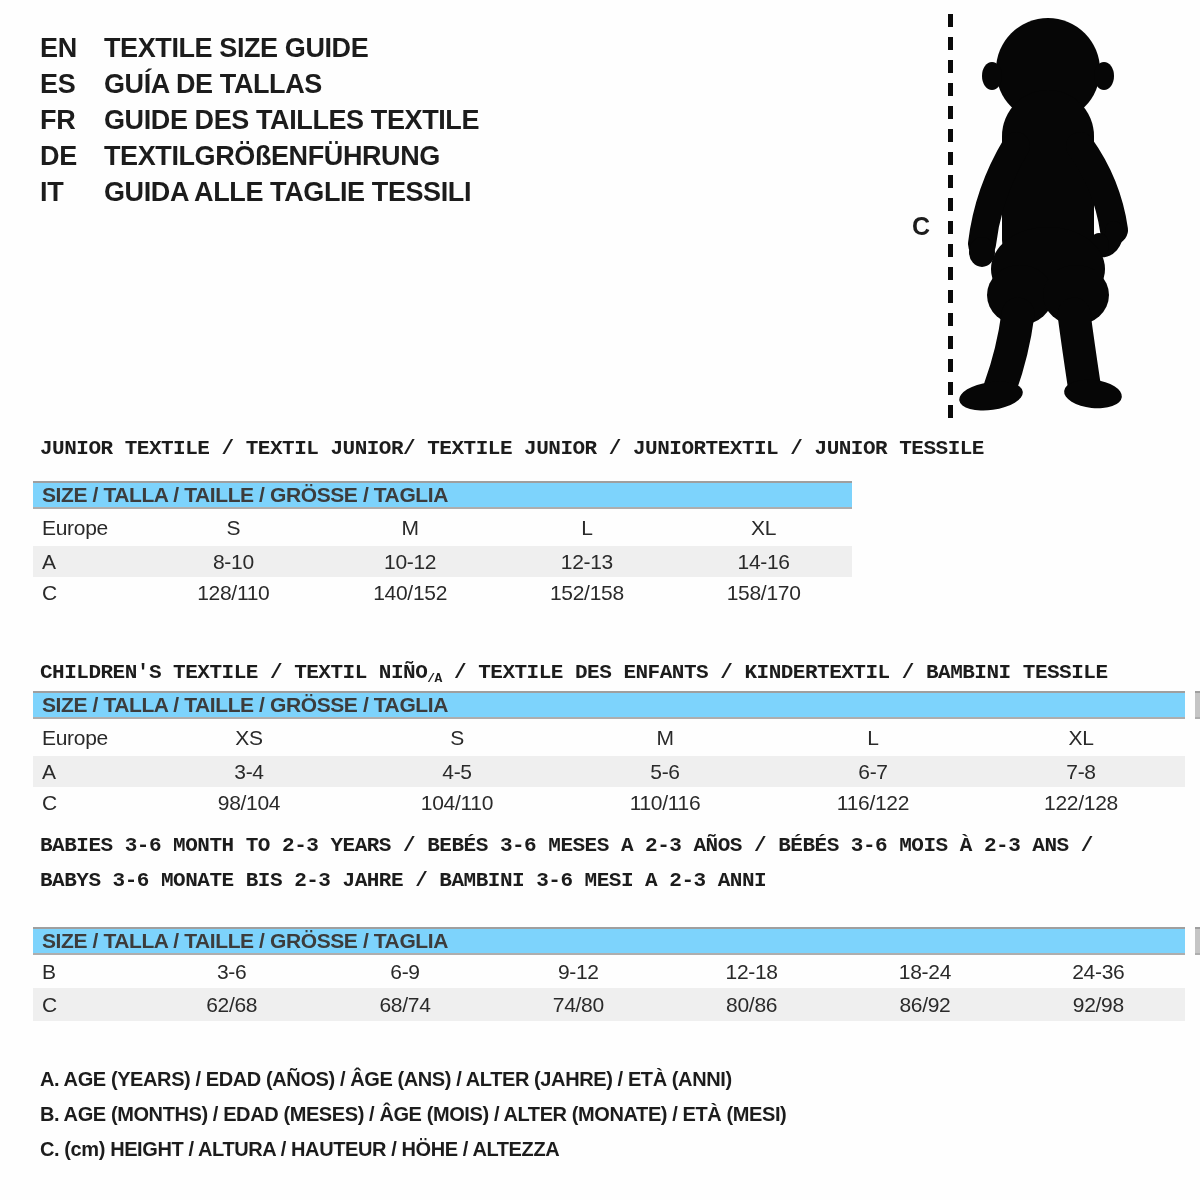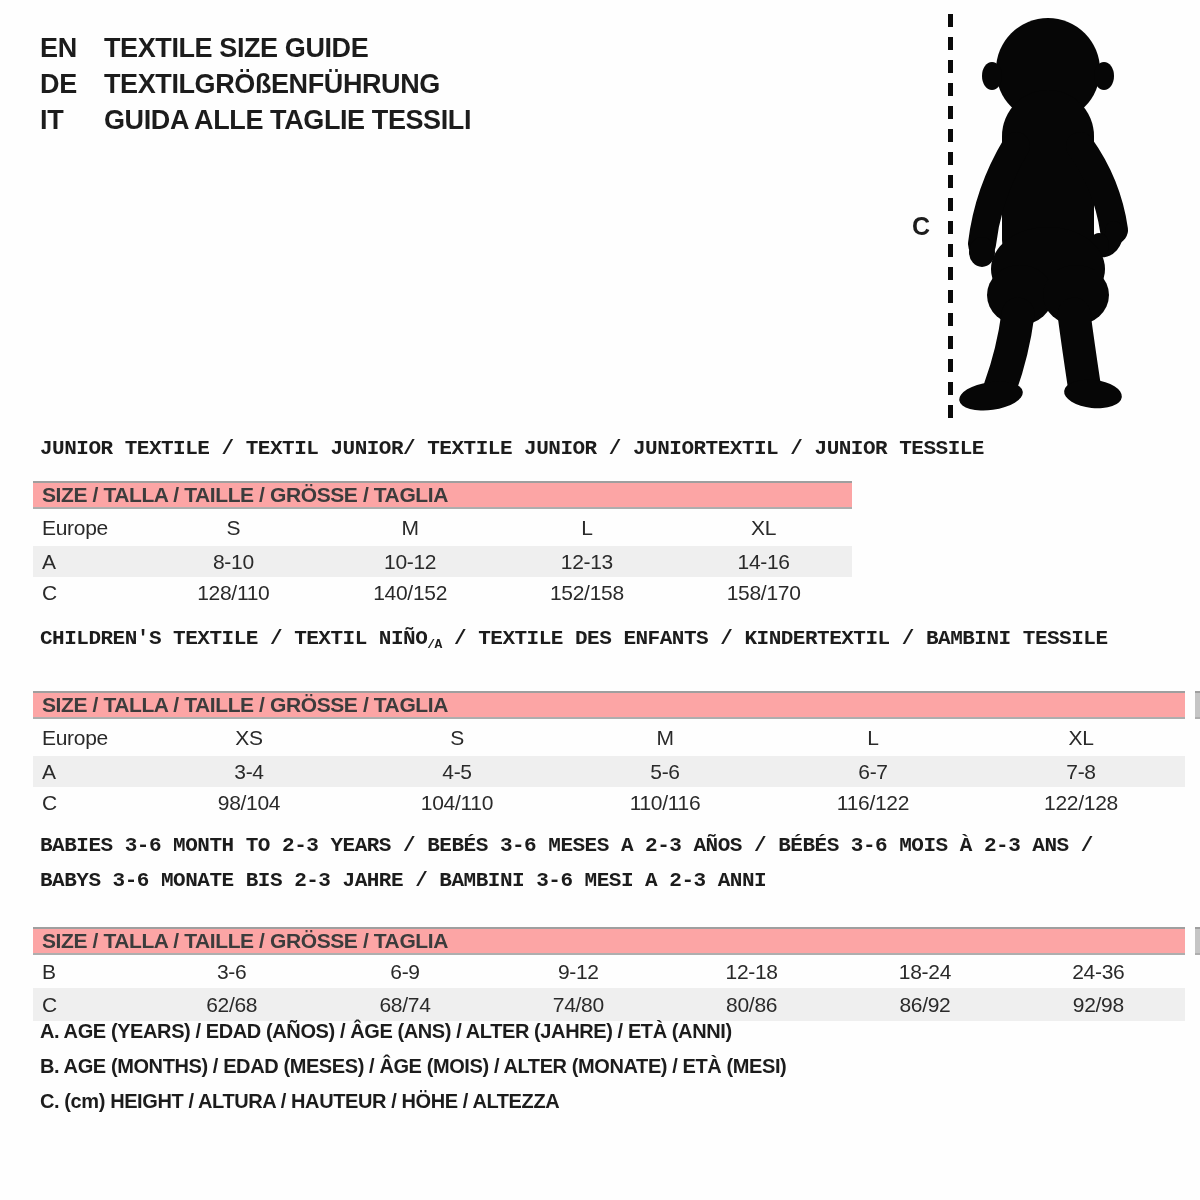--- a/index.html
+++ b/index.html
@@ -23,60 +23,68 @@
   .figure-label { position:absolute; left:912px; top:212px; font-weight:700; font-size:25px; }
   .baby-svg { position:absolute; left:958px; top:14px; width:184px; height:402px; }
 
   
   .sec-heading {
     position:absolute; left:40px; font-size:21px; font-weight:700;
     letter-spacing:-0.5px; white-space:nowrap;font-family:Liberation Mono, monospace;
   }
   .sub { font-size:13px; vertical-align:-4px; }
   .heading-junior   { top:437px; }
-  .heading-children { top:627px; }
+  .heading-children { top:661px; }
   .heading-babies   { top:828px; line-height:35px; }
 
   .size-table { position:absolute; left:33px; }
   .table-junior   { top:481px; width:819px; }
   .table-children { top:691px; width:1152px; }
   .table-babies   { top:927px; width:1152px; }
 
   .size-bar {
-    height:28px; background:#fca5a5; border-top:2px solid #9f9f9f; border-bottom:2px solid #aeaeae;
+    height:28px; background:#7dd3fc; border-top:2px solid #9f9f9f; border-bottom:2px solid #aeaeae;
     padding-left:9px; font-size:21px; font-weight:700; line-height:23px; color:#3c3c3c;
     letter-spacing:-0.4px; white-space:nowrap; overflow:hidden;
   }
   .trow { display:flex; align-items:center; font-size:21px; letter-spacing:-0.3px; color:#2a2a2a; }
   .trow.head { height:37px; }
   .trow.data { height:31px; }
   .trow.shaded { background:#efefef; }
   .cell { flex:1; text-align:center; }
   .cell.label { flex:none; width:112px; padding-left:9px; text-align:left; }
 
   .sliver-bar {
     position:absolute; left:1195px; width:5px; height:28px;
     background:#c5c5c5; border-top:2px solid #9f9f9f; border-bottom:2px solid #aeaeae;
   }
   .sliver-children { top:691px; }
   .sliver-babies   { top:927px; }
 
   
-  .footnotes { position:absolute; left:40px; top:1020px; }
+  .footnotes { position:absolute; left:40px; top:1068px; }
   .footnote { height:35px; font-weight:700; font-size:20px; letter-spacing:-0.4px; white-space:nowrap; }
 </style>
 </head>
 <body>
 
 <div class="page">
 
   <div class="lang-list">
     <div class="lang-row">
       <span class="lang-code">EN</span>
       <span class="lang-title">TEXTILE SIZE GUIDE</span>
+    </div>
+    <div class="lang-row">
+      <span class="lang-code">ES</span>
+      <span class="lang-title">GUÍA DE TALLAS</span>
+    </div>
+    <div class="lang-row">
+      <span class="lang-code">FR</span>
+      <span class="lang-title">GUIDE DES TAILLES TEXTILE</span>
     </div>
     <div class="lang-row">
       <span class="lang-code">DE</span>
       <span class="lang-title">TEXTILGRÖßENFÜHRUNG</span>
     </div>
     <div class="lang-row">
       <span class="lang-code">IT</span>
       <span class="lang-title">GUIDA ALLE TAGLIE TESSILI</span>
     </div>
   </div>

